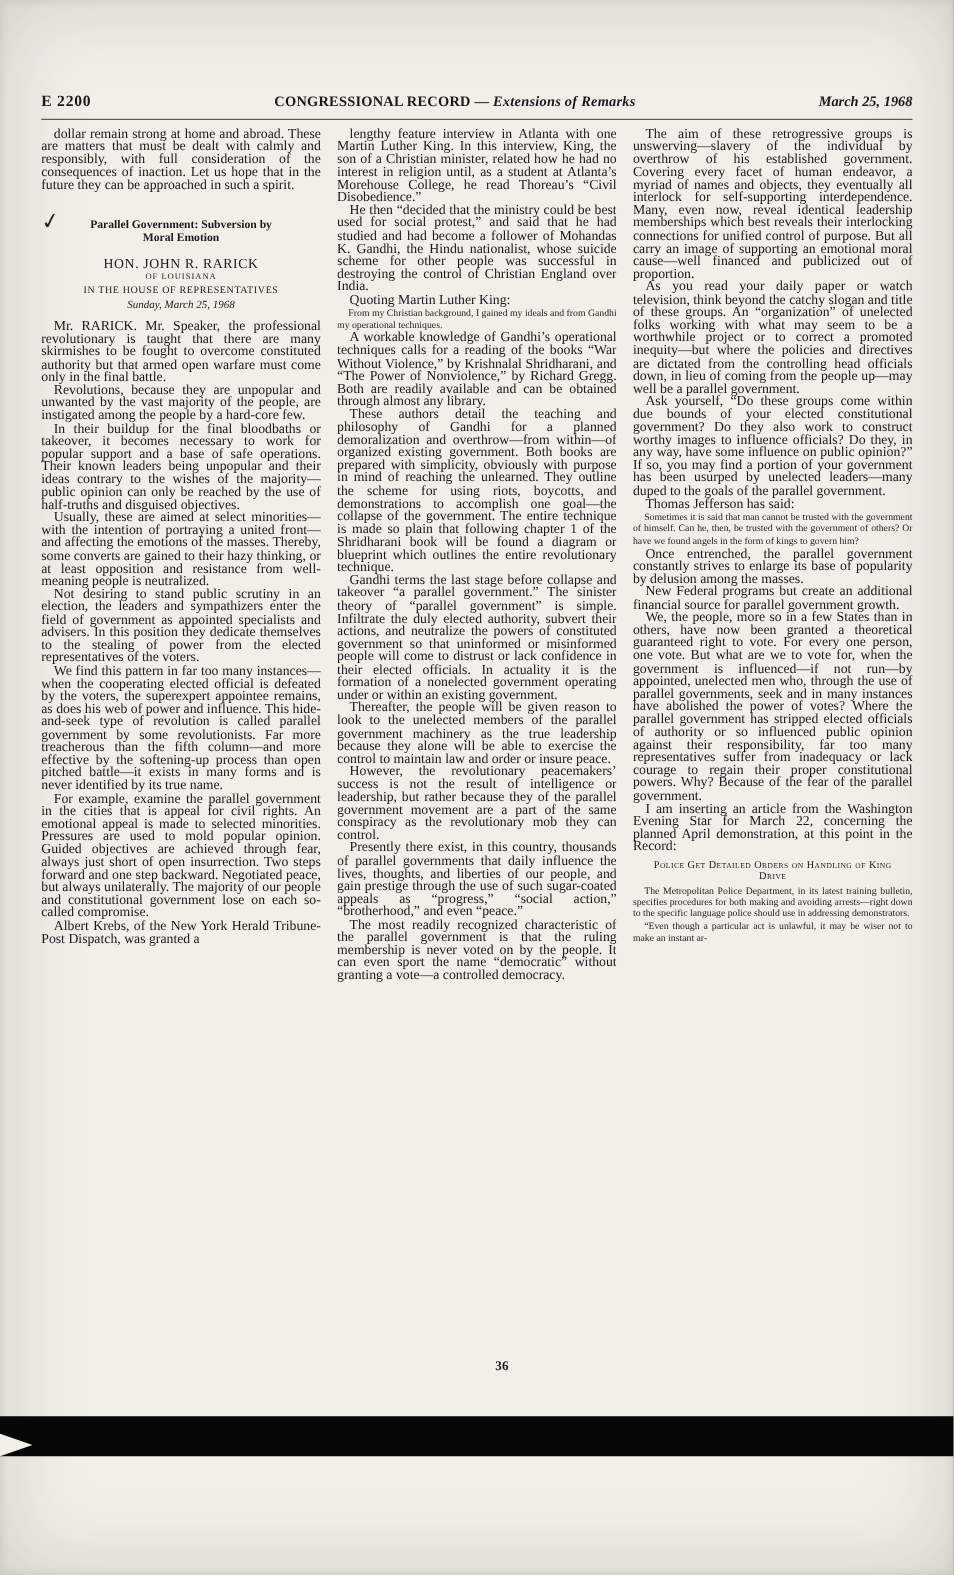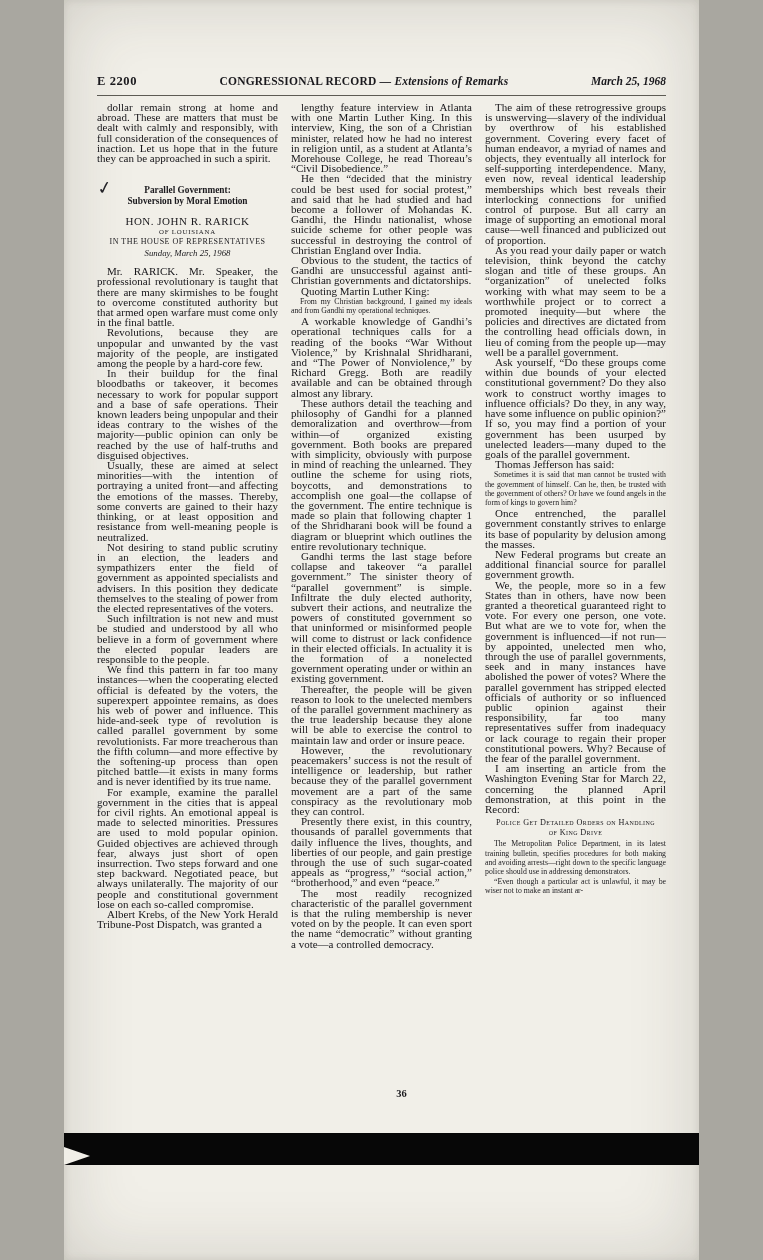--- a/index.html
+++ b/index.html
@@ -1,19 +1,19 @@
 <!DOCTYPE html>
 <html><head>
 <meta charset="utf-8">
 <style>
   * { margin:0; padding:0; box-sizing:border-box; }
   html,body { background:#a9a7a0; }
   body { font-family:"Liberation Serif", serif; color:#1a191d; }
   .page {
-    position:relative; width:635px; height:1260px; margin:0 auto;
+    position:relative; width:763px; height:1260px; margin:0 auto;
     background:#f1efe8; overflow:hidden;
     box-shadow: inset 0 0 70px rgba(60,55,45,0.18), inset 0 0 8px rgba(60,55,45,0.12);
   }
   
   .running-head {
     position:absolute; top:74px; left:33px; right:33px;
     display:flex; align-items:baseline; justify-content:space-between;
   }
   .ph-left { font-weight:bold; font-size:12.5px; letter-spacing:0.6px; }
   .ph-center { font-weight:bold; font-size:11.5px; letter-spacing:0.2px; }
@@ -89,32 +89,30 @@
         <div class="art-of">OF LOUISIANA</div>
         <div class="art-chamber">IN THE HOUSE OF REPRESENTATIVES</div>
         <div class="art-date">Sunday, March 25, 1968</div>
       </div>
       <div>
           <p class="p">Mr. RARICK. Mr. Speaker, the professional revolutionary is taught that there are many skirmishes to be fought to overcome constituted authority but that armed open warfare must come only in the final battle.</p>
           <p class="p">Revolutions, because they are unpopular and unwanted by the vast majority of the people, are instigated among the people by a hard-core few.</p>
           <p class="p">In their buildup for the final bloodbaths or takeover, it becomes necessary to work for popular support and a base of safe operations. Their known leaders being unpopular and their ideas contrary to the wishes of the majority—public opinion can only be reached by the use of half-truths and disguised objectives.</p>
           <p class="p">Usually, these are aimed at select minorities—with the intention of portraying a united front—and affecting the emotions of the masses. Thereby, some converts are gained to their hazy thinking, or at least opposition and resistance from well-meaning people is neutralized.</p>
           <p class="p">Not desiring to stand public scrutiny in an election, the leaders and sympathizers enter the field of government as appointed specialists and advisers. In this position they dedicate themselves to the stealing of power from the elected representatives of the voters.</p>
-          <p class="p">Such infiltration is not new and must be studied and understood by all who believe in a form of government where the elected popular leaders are responsible to the people.</p>
           <p class="p">We find this pattern in far too many instances—when the cooperating elected official is defeated by the voters, the superexpert appointee remains, as does his web of power and influence. This hide-and-seek type of revolution is called parallel government by some revolutionists. Far more treacherous than the fifth column—and more effective by the softening-up process than open pitched battle—it exists in many forms and is never identified by its true name.</p>
           <p class="p">For example, examine the parallel government in the cities that is appeal for civil rights. An emotional appeal is made to selected minorities. Pressures are used to mold popular opinion. Guided objectives are achieved through fear, always just short of open insurrection. Two steps forward and one step backward. Negotiated peace, but always unilaterally. The majority of our people and constitutional government lose on each so-called compromise.</p>
           <p class="p">Albert Krebs, of the New York Herald Tribune-Post Dispatch, was granted a</p>
         </div>
     </section>
 
     <section class="col">
       <div>
           <p class="p">lengthy feature interview in Atlanta with one Martin Luther King. In this interview, King, the son of a Christian minister, related how he had no interest in religion until, as a student at Atlanta’s Morehouse College, he read Thoreau’s “Civil Disobedience.”</p>
           <p class="p">He then “decided that the ministry could be best used for social protest,” and said that he had studied and had become a follower of Mohandas K. Gandhi, the Hindu nationalist, whose suicide scheme for other people was successful in destroying the control of Christian England over India.</p>
-          <p class="p">Obvious to the student, the tactics of Gandhi are unsuccessful against anti-Christian governments and dictatorships.</p>
           <p class="p">Quoting Martin Luther King:</p>
           <p class="quote">From my Christian background, I gained my ideals and from Gandhi my operational techniques.</p>
           <p class="p">A workable knowledge of Gandhi’s operational techniques calls for a reading of the books “War Without Violence,” by Krishnalal Shridharani, and “The Power of Nonviolence,” by Richard Gregg. Both are readily available and can be obtained through almost any library.</p>
           <p class="p">These authors detail the teaching and philosophy of Gandhi for a planned demoralization and overthrow—from within—of organized existing government. Both books are prepared with simplicity, obviously with purpose in mind of reaching the unlearned. They outline the scheme for using riots, boycotts, and demonstrations to accomplish one goal—the collapse of the government. The entire technique is made so plain that following chapter 1 of the Shridharani book will be found a diagram or blueprint which outlines the entire revolutionary technique.</p>
           <p class="p">Gandhi terms the last stage before collapse and takeover “a parallel government.” The sinister theory of “parallel government” is simple. Infiltrate the duly elected authority, subvert their actions, and neutralize the powers of constituted government so that uninformed or misinformed people will come to distrust or lack confidence in their elected officials. In actuality it is the formation of a nonelected government operating under or within an existing government.</p>
           <p class="p">Thereafter, the people will be given reason to look to the unelected members of the parallel government machinery as the true leadership because they alone will be able to exercise the control to maintain law and order or insure peace.</p>
           <p class="p">However, the revolutionary peacemakers’ success is not the result of intelligence or leadership, but rather because they of the parallel government movement are a part of the same conspiracy as the revolutionary mob they can control.</p>
           <p class="p">Presently there exist, in this country, thousands of parallel governments that daily influence the lives, thoughts, and liberties of our people, and gain prestige through the use of such sugar-coated appeals as “progress,” “social action,” “brotherhood,” and even “peace.”</p>
           <p class="p">The most readily recognized characteristic of the parallel government is that the ruling membership is never voted on by the people. It can even sport the name “democratic” without granting a vote—a controlled democracy.</p>
         </div>

